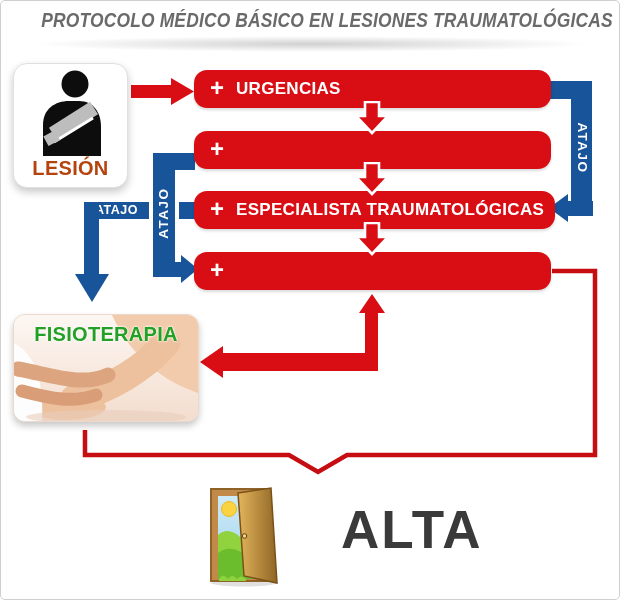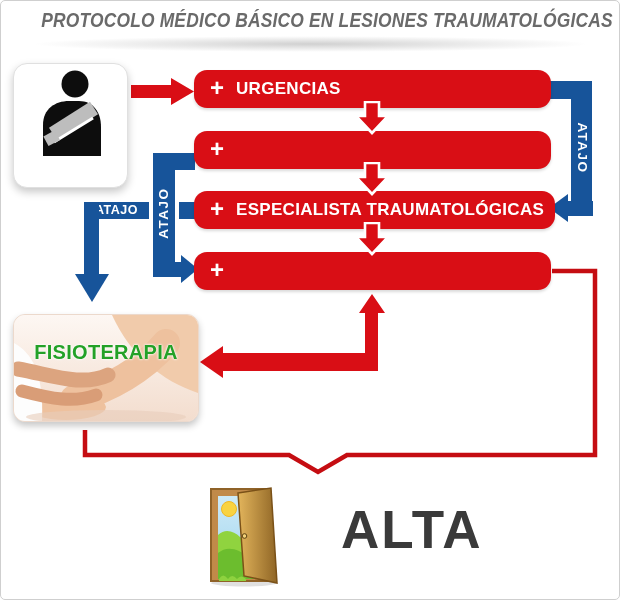--- a/index.html
+++ b/index.html
@@ -46,21 +46,21 @@
     border:1px solid #e0e0e0;border-radius:14px;box-shadow:0 4px 8px rgba(0,0,0,.22);
     display:flex;flex-direction:column;align-items:center;
   }
   .lesion-label{position:absolute;bottom:7px;width:100%;text-align:center;
     font-weight:bold;font-size:20px;color:#b5430e;letter-spacing:.3px;}
   
   .fisio-card{
     position:absolute;left:12px;top:313px;width:184px;height:106px;border-radius:12px;
     overflow:hidden;border:1px solid #ecd9cc;box-shadow:0 4px 7px rgba(0,0,0,.22);background:#fbf1ea;
   }
-  .fisio-label{position:absolute;top:26px;left:0;width:100%;text-align:center;
+  .fisio-label{position:absolute;top:8px;left:0;width:100%;text-align:center;
     font-weight:bold;font-size:20px;color:#23a127;letter-spacing:.3px;
     text-shadow:0 0 3px #fff,0 0 2px #fff;z-index:2;}
   
   .alta-label{position:absolute;left:296px;top:498px;font-weight:bold;font-size:53px;
     line-height:62px;color:#3a3a3a;letter-spacing:2px;margin-left:44px;}
   .abs{position:absolute;}
   svg{display:block;}
 </style>
 </head>
 <body>
@@ -131,20 +131,21 @@
   </svg>
 
   <div class="lesion-card">
     <svg style="margin-top:6px;" width="80" height="86" viewBox="0 0 80 86">
       <circle cx="44" cy="14" r="13.5" fill="#0d0d0d"></circle>
       <path d="M12 86 V55 C12 39 24 31 38 31 H48 C62 31 70 42 70 57 V86 Z" fill="#0d0d0d"></path>
       <line x1="63" y1="38" x2="22" y2="64" stroke="#bdbdbd" stroke-width="15"></line>
       <line x1="62" y1="48" x2="23" y2="72" stroke="#ffffff" stroke-width="3"></line>
       <rect x="14" y="63" width="13" height="11" fill="#bdbdbd" transform="rotate(-28 20 68)"></rect>
     </svg>
+    <div class="lesion-label">LESIÓN</div>
   </div>
 
   <div class="fisio-card">
     <div class="fisio-label">FISIOTERAPIA</div>
     <svg width="184" height="106" viewBox="0 0 184 106">
       <defs>
         <linearGradient id="bgph" x1="0" y1="0" x2="0" y2="1">
           <stop offset="0" stop-color="#fdf7f3"></stop>
             <stop offset="1" stop-color="#f3ddce"></stop>
         </linearGradient>

